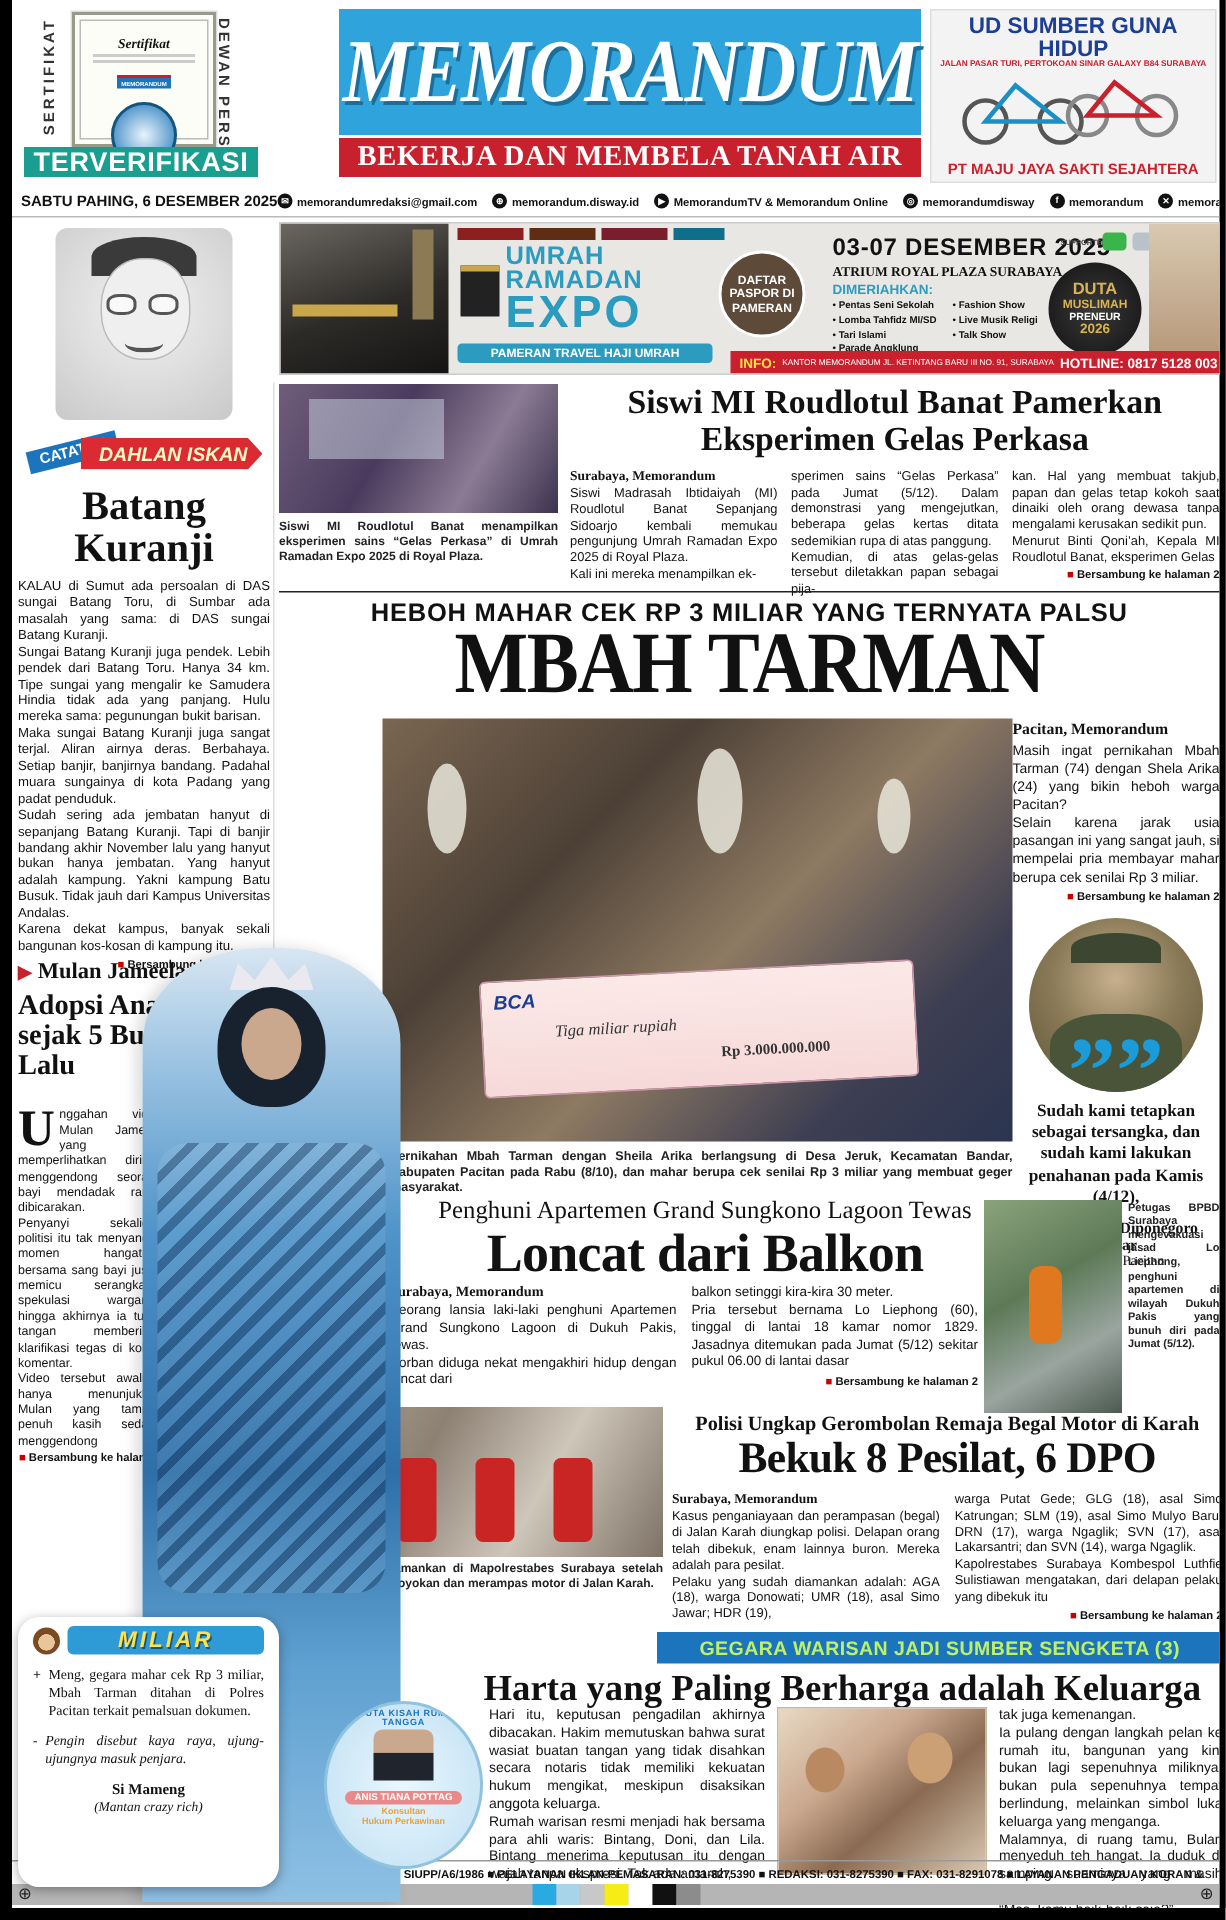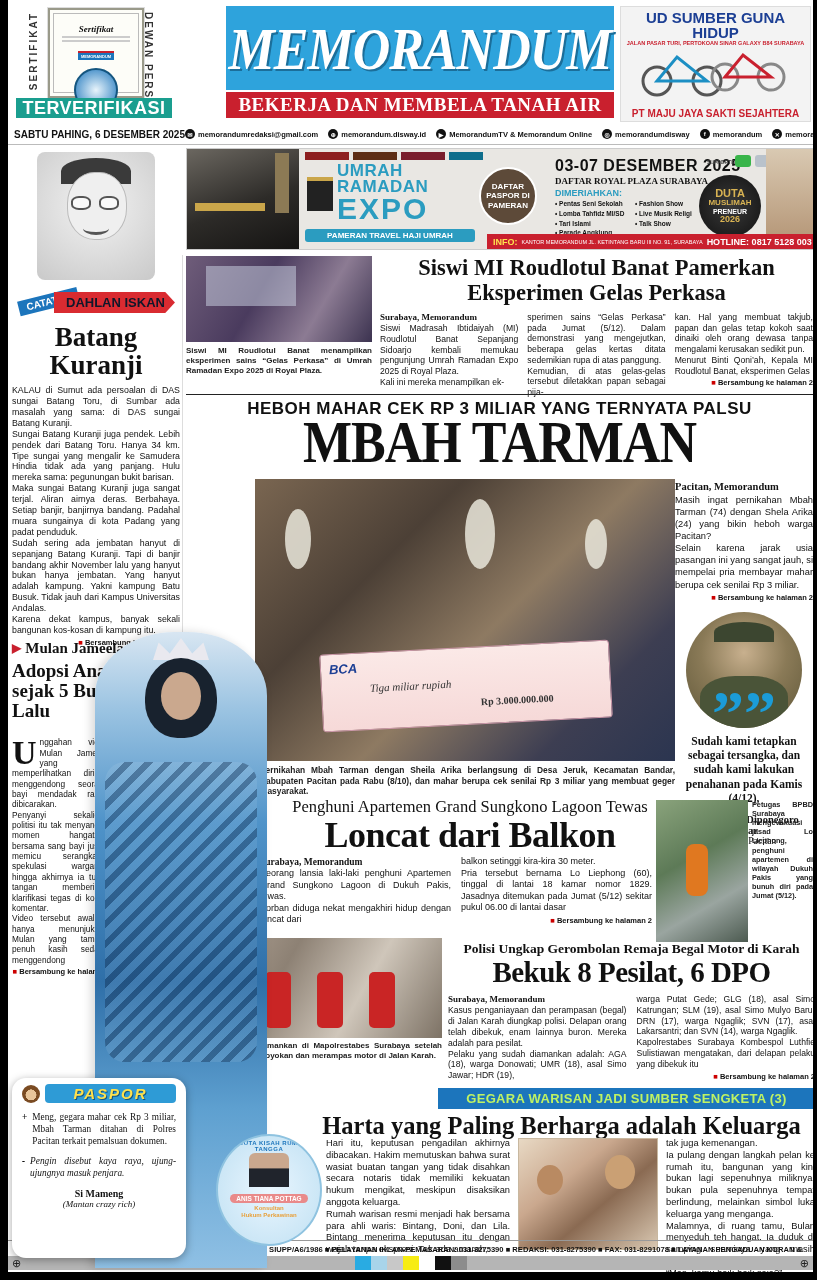--- a/index.html
+++ b/index.html
@@ -84,21 +84,21 @@
   .catatan{left:4px;top:152px;width:168px;}
   .carica{width:118px;height:128px;margin:0 auto;background:radial-gradient(circle at 50% 42%,#f2f2f2 0%,#dcdcdc 55%,#c9c9c9 100%);
           border-radius:8px;position:relative;overflow:hidden;}
   .carica .hair{position:absolute;left:24px;top:6px;width:70px;height:26px;border-radius:50% 50% 0 0;background:#3a3a3a;}
   .carica .face{position:absolute;left:30px;top:20px;width:58px;height:66px;border-radius:46%;background:#efefef;border:1px solid #bbb;}
   .carica .gl{position:absolute;top:44px;width:16px;height:10px;border:2px solid #555;border-radius:40%;background:rgba(255,255,255,.6);}
   .carica .gl.g1{left:34px;} .carica .gl.g2{left:62px;}
   .carica .smile{position:absolute;left:46px;top:70px;width:26px;height:10px;border-bottom:3px solid #555;border-radius:50%;}
   .cat-badges{position:relative;height:34px;margin-top:4px;}
   .cat-cat{position:absolute;left:6px;top:10px;background:#1c75bc;color:#fff;font-weight:bold;font-size:10px;padding:2px 8px;transform:rotate(-14deg);}
-  .cat-dah{position:absolute;left:42px;top:8px;background:#d92b31;color:#0f172a;font-weight:bold;font-size:13px;padding:3px 10px 3px 12px;
+  .cat-dah{position:absolute;left:42px;top:8px;background:#d92b31;color:#fef9c3;font-weight:bold;font-style:italic;font-size:13px;padding:3px 10px 3px 12px;
            clip-path:polygon(0 0,92% 0,100% 50%,92% 100%,0 100%);}
   .cat-title{font-family:"Liberation Serif",serif;font-weight:bold;font-size:27px;text-align:center;line-height:1.02;margin:6px 0 6px;}
   .cat-body{font-size:8.8px;line-height:1.24;}
   .mulan{left:4px;top:640px;width:168px;}
   .mulan-k{display:flex;align-items:center;gap:4px;font-family:"Liberation Serif",serif;font-weight:bold;font-size:15px;}
   .mulan-k .arr{color:#c9202e;font-size:12px;}
   .mulan-t{font-family:"Liberation Serif",serif;font-weight:bold;font-size:19px;line-height:1.05;margin:4px 0 6px;width:130px;}
   .mulan-b{font-size:8.3px;line-height:1.25;width:96px;}
   .mulan-b .dropcap{float:left;font-family:"Liberation Serif",serif;font-weight:bold;font-size:34px;line-height:.8;padding:2px 3px 0 0;}
   .mulan-photo{left:87px;top:632px;width:172px;height:636px;z-index:4;
@@ -279,21 +279,21 @@
     </div>
     <div class="expo-kaaba-ico"></div>
     <div class="expo-title">
       <div class="t1">UMRAH</div>
       <div class="t2">RAMADAN</div>
       <div class="t3">EXPO</div>
     </div>
     <div class="expo-sub">PAMERAN TRAVEL HAJI UMRAH</div>
     <div class="expo-badge">DAFTAR PASPOR DI PAMERAN</div>
     <div class="expo-dates">03-07 DESEMBER 2025</div>
-    <div class="expo-venue">DAFTAR ROYAL PLAZA SURABAYA</div>
+    <div class="expo-venue">ATRIUM ROYAL PLAZA SURABAYA</div>
     <div class="expo-dim">DIMERIAHKAN:</div>
     <ul class="expo-ul u1">
       <li>Pentas Seni Sekolah</li>
       <li>Lomba Tahfidz MI/SD</li>
       <li>Tari Islami</li>
       <li>Parade Angklung</li>
     </ul>
     <ul class="expo-ul u2">
       <li>Fashion Show</li>
       <li>Live Musik Religi</li>
@@ -357,21 +357,21 @@
   <div class="abs mulan-photo">
     <div class="crown"></div>
     <div class="veil"></div>
     <div class="face2"></div>
     <div class="lace"></div>
   </div>
 
   <div class="abs mameng">
     <div class="mam-head">
       <span class="mam-face"></span>
-      <span class="mam-title">PASPOR</span>
+      <span class="mam-title">MILIAR</span>
     </div>
     <div class="mam-item">
       <span class="pfx">+</span>
       <span class="jst">Meng, gegara mahar cek Rp 3 miliar, Mbah Tarman ditahan di Polres Pacitan terkait pemalsuan dokumen.</span>
     </div>
     <div class="mam-item em">
       <span class="pfx">-</span>
       <span class="jst">Pengin disebut kaya raya, ujung-ujungnya masuk penjara.</span>
     </div>
     <div class="mam-sig">Si Mameng</div>

